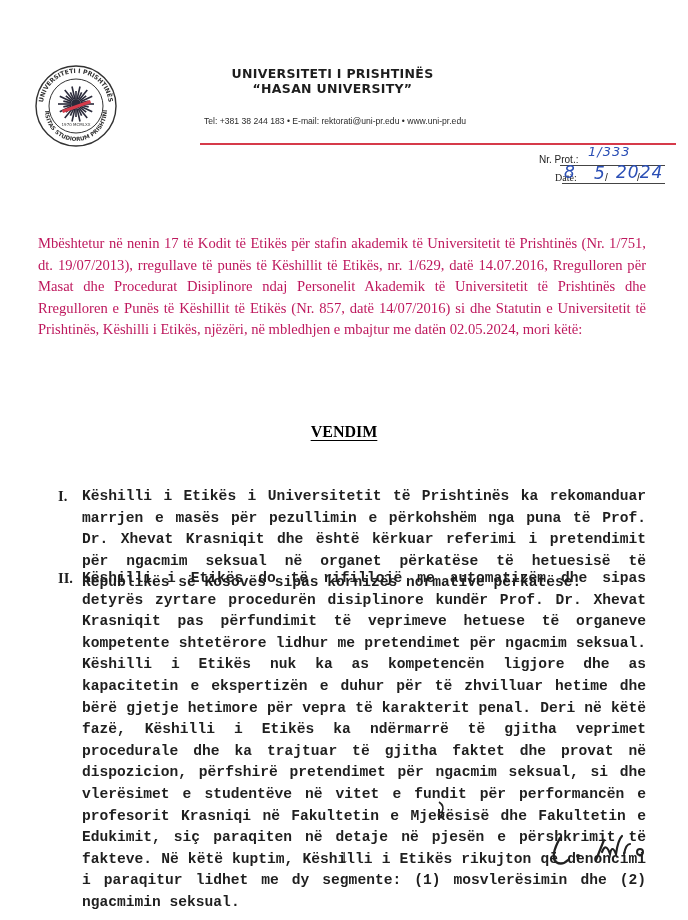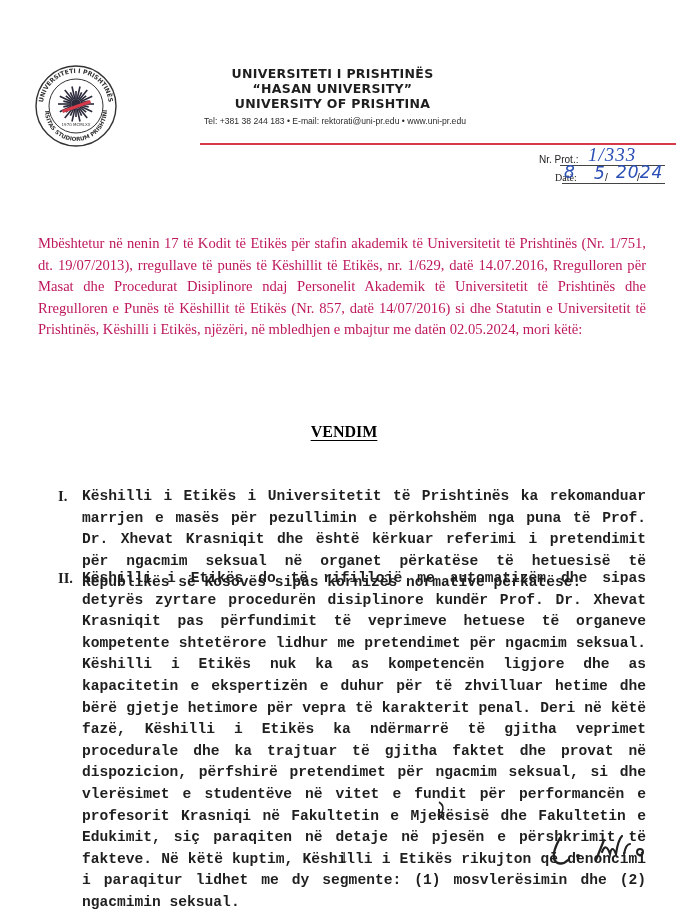--- a/index.html
+++ b/index.html
@@ -87,33 +87,32 @@
         <line x1="46.87463956090912" y1="38.887395330218425" x2="54.674062858363705" y2="37.10722785856791" stroke="#2a2a3a" stroke-width="1.6"></line>
         <circle cx="42" cy="40" r="5" fill="#2a2a3a"></circle>
       </g>
     <path d="M 28 46 L 56 36 L 57 39 L 29 49 Z" fill="#d63a4a"></path>
     <text x="42" y="62" text-anchor="middle" font-family="DejaVu Sans, sans-serif" font-size="4" fill="#333" id="seal-year">1970 MCMLXX</text>
   </svg>
 
   <div class="uni-title">
     <div>UNIVERSITETI  I  PRISHTINËS</div>
     <div>“HASAN  UNIVERSITY”</div>
-    <div>UNIVERSITY  OF  PRISHTINA</div>
   </div>
 
   <div class="address">
     <div class="l2">Tel: +381 38 244 183 • E-mail: rektorati@uni-pr.edu • www.uni-pr.edu</div>
   </div>
 
   <div class="red-rule"></div>
 
   <div class="prot">
     <span class="label" style="left:44px; top:4px;">Nr. Prot.:</span>
     <div class="line" style="left:90px; top:15px; width:105px;"></div>
-    <span class="hand" style="left:118px; top:-6px; font-size:19px;font-family:Liberation Serif, serif;">1/333</span>
+    <span class="hand" style="left:118px; top:-6px; font-size:13px;">1/333</span>
 
     <span class="label" style="left:60px; top:22px;font-family:Liberation Serif, serif;">Datë:</span>
     <div class="line" style="left:92px; top:33px; width:103px;"></div>
     <span class="label" style="left:110px; top:22px;">/</span>
     <span class="label" style="left:142px; top:22px;">/</span>
     <span class="hand" style="left:94px; top:12px;">8</span>
     <span class="hand" style="left:124px; top:13px;">5</span>
     <span class="hand" style="left:146px; top:12px;">2024</span>
   </div>
 

